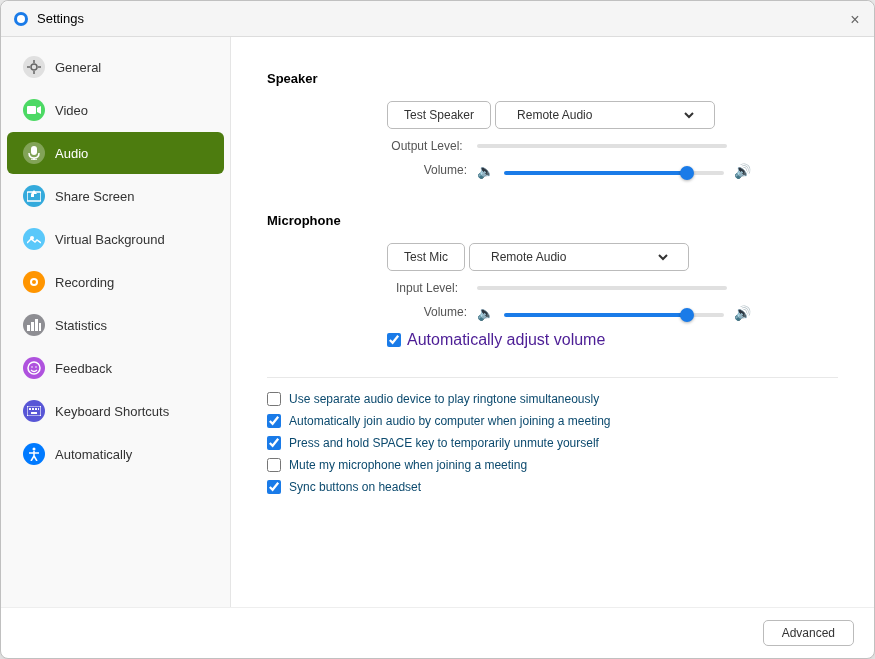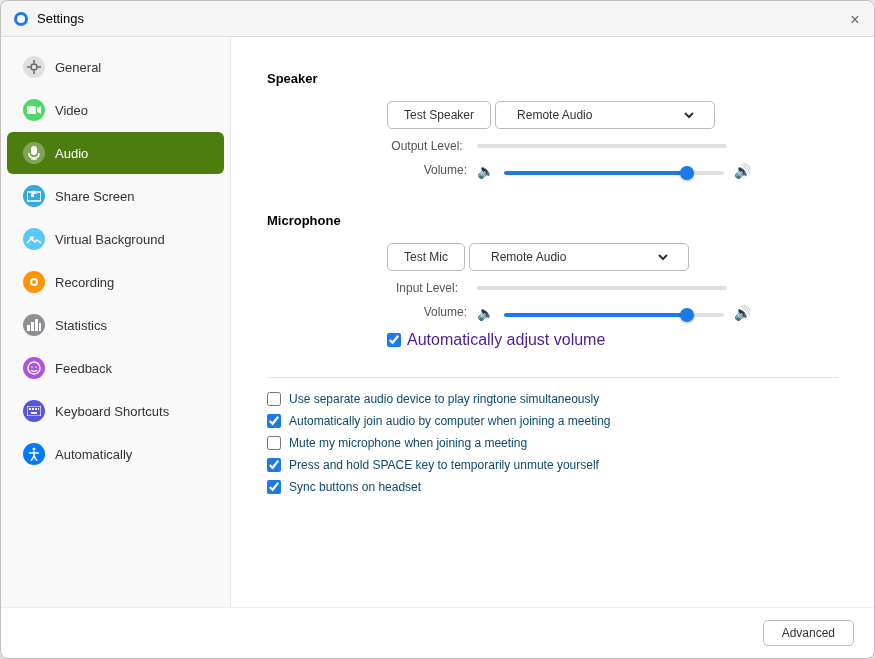--- a/index.html
+++ b/index.html
@@ -491,26 +491,26 @@
       <div>
         <div class="option-row">
           <input type="checkbox" class="checkbox-blue" style="">
           <span class="option-label">Use separate audio device to play ringtone simultaneously</span>
         </div>
         <div class="option-row">
           <input type="checkbox" class="checkbox-blue" checked="" style="">
           <span class="option-label">Automatically join audio by computer when joining a meeting</span>
         </div>
         <div class="option-row">
+          <input type="checkbox" class="checkbox-blue" checked="" style="">
+          <span class="option-label">Press and hold SPACE key to temporarily unmute yourself</span>
+        </div>
+        <div class="option-row">
           <input type="checkbox" class="checkbox-blue" style="">
           <span class="option-label">Mute my microphone when joining a meeting</span>
-        </div>
-        <div class="option-row">
-          <input type="checkbox" class="checkbox-blue" checked="" style="">
-          <span class="option-label">Press and hold SPACE key to temporarily unmute yourself</span>
         </div>
         <div class="option-row">
           <input type="checkbox" class="checkbox-blue" checked="" style="">
           <span class="option-label">Sync buttons on headset</span>
         </div>
       </div>
     </div>
   </div>
 
   <div class="bottom-bar">

